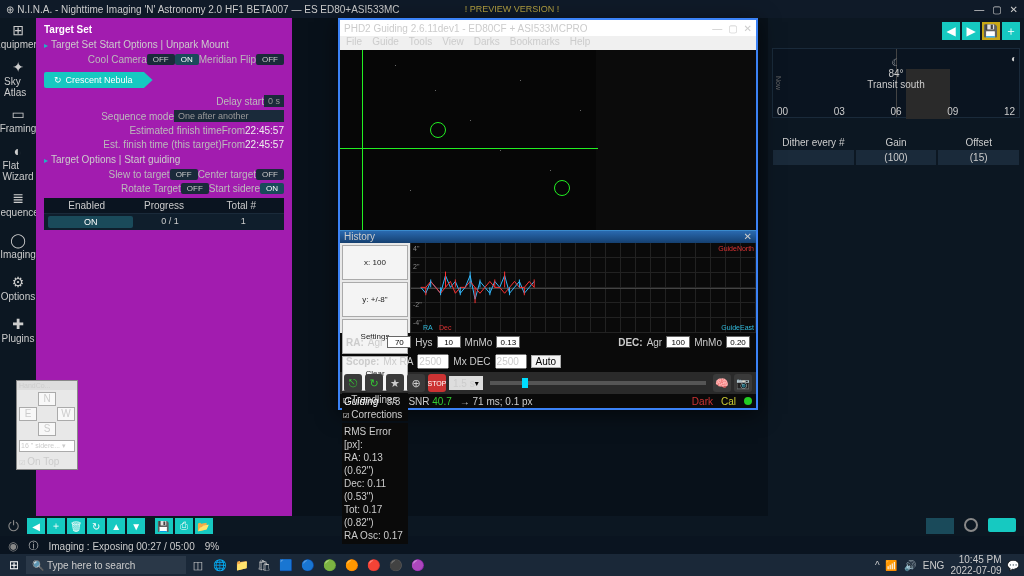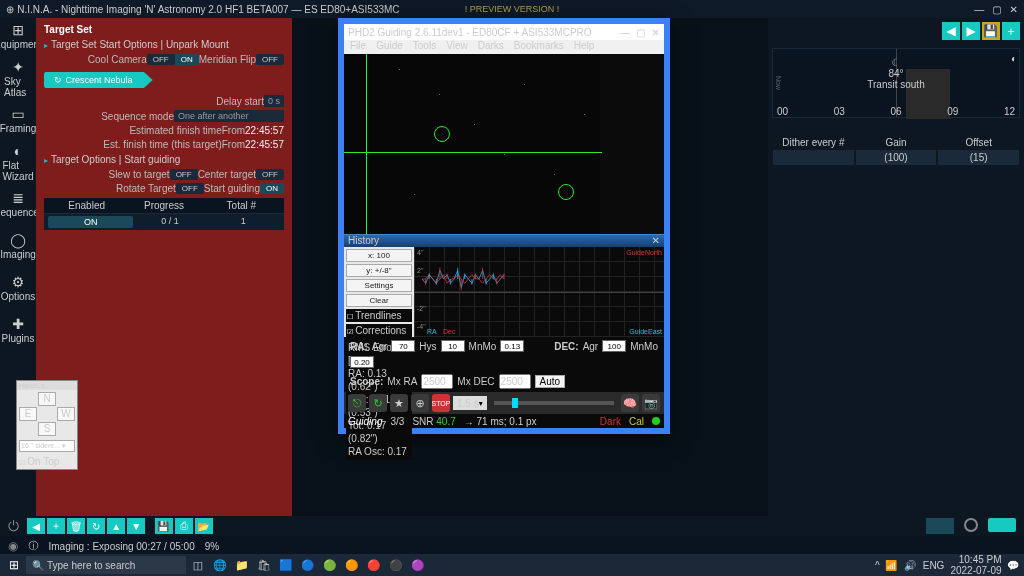--- a/index.html
+++ b/index.html
@@ -5,21 +5,21 @@
 *{margin:0;padding:0;box-sizing:border-box;font-family:'Segoe UI',Arial,sans-serif;font-size:10px;color:#ccc}
 body{background:#0a1420;width:1024px;height:576px;overflow:hidden;position:relative}
 .titlebar{height:18px;background:#0f1a28;display:flex;align-items:center;padding:0 6px;font-size:9px;color:#6a8aa0}
 .titlebar .center{position:absolute;left:50%;transform:translateX(-50%);color:#b3a040;font-size:9px}
 .titlebar .wbtns{margin-left:auto;display:flex;gap:8px;font-size:11px;color:#888}
 .main{display:flex;height:516px}
 .sidebar{width:36px;background:#0c1722;display:flex;flex-direction:column;align-items:center;gap:14px;padding-top:4px}
 .sidebar .sitem{width:28px;height:28px;display:flex;flex-direction:column;align-items:center;justify-content:center;color:#6a8aa0;font-size:7px;cursor:pointer}
 .sidebar .sitem.active{color:#1eb8c4}
 .sidebar .icon{font-size:14px;margin-bottom:1px}
-.panel{width:256px;background:#7f1d1d;padding:4px 8px;overflow:hidden}
+.panel{width:256px;background:#a21caf;padding:4px 8px;overflow:hidden}
 .panel h4{font-size:10px;color:#fff;margin:2px 0}
 .subhead{color:#1eb8c4;font-size:9px;margin:4px 0;display:flex;align-items:flex-end;gap:3px}
 .subhead::before{content:'▸';font-size:8px}
 .row{display:flex;justify-content:flex-end;align-items:center;margin:3px 0;font-size:9px}
 .row .lbl{color:#bbb}
 .row .val{color:#eee}
 .toggle{display:inline-block;background:#1a2a3a;padding:1px 6px;border-radius:2px;font-size:8px;cursor:pointer}
 .toggle.on{background:#1a4a5a;color:#fff}
 .target-pill{background:#16c9c1;color:#fff;padding:3px 20px 3px 10px;border-radius:2px;display:inline-block;font-size:9px;margin:4px 0;clip-path:polygon(0 0,92% 0,100% 50%,92% 100%,0 100%);position:relative}
 .target-pill::before{content:'↻';margin-right:4px}
@@ -37,35 +37,35 @@
 .sky .transit{position:absolute;left:50%;top:8px;transform:translateX(-50%);font-size:8px;color:#ccc;text-align:center}
 .sky .marker{position:absolute;left:50%;top:0;width:1px;height:100%;background:#444}
 .sky .shade{position:absolute;left:54%;top:20px;width:18%;height:50px;background:#2a2a2a}
 .sky .ticks{position:absolute;bottom:0;width:100%;display:flex;justify-content:space-between;padding:0 4px;font-size:7px;color:#666}
 .ditherrow{display:flex;font-size:8px;color:#888;margin-top:19px}
 .ditherrow span{flex:1;text-align:center}
 .dithervals{display:flex;font-size:9px;margin-top:2px}
 .dithervals span{flex:1;text-align:center;background:#1a2a3a;margin:0 1px;padding:2px 0}
 
 
-.phd2{position:absolute;left:338px;top:18px;width:332px;background:#a16207;border:6px solid #3b82f6;box-shadow:0 4px 20px rgba(0,0,0,0.6);z-index:10}
+.phd2{position:absolute;left:338px;top:18px;width:420px;background:#a16207;border:2px solid #3b82f6;box-shadow:0 4px 20px rgba(0,0,0,0.6);z-index:10}
 .phd2 .title{background:#fff;height:16px;display:flex;align-items:center;padding:0 4px;font-size:9px;color:#000}
 .phd2 .title .wb{margin-left:auto;display:flex;gap:6px;font-size:11px;color:#444}
 .phd2 .menu{background:#f0f0f0;height:14px;display:flex;gap:10px;padding:0 6px;font-size:9px;color:#222}
 .starfield{height:180px;background:#060606;position:relative;overflow:hidden}
 .starfield .cross-v{position:absolute;left:22px;top:0;width:1px;height:100%;background:#2e2}
 .starfield .cross-h{position:absolute;top:98px;left:0;width:258px;height:1px;background:#2e2}
 .starfield .bright{position:absolute;left:256px;top:0;width:162px;height:100%;background:#0b0b0b}
 .star{position:absolute;width:1px;height:1px;background:#888;border-radius:50%}
 .starfield .lock{position:absolute;width:16px;height:16px;border:1px solid #2e2;border-radius:50%}
 .history{background:#0a0a0a;border-top:1px solid #3a8acc}
 .history .htitle{background:linear-gradient(#2a6ab0,#154070);height:12px;color:#fff;font-size:8px;padding:0 4px;display:flex;justify-content:space-between}
 .hcontent{display:flex;height:90px}
 .hctrl{width:70px;background:#e8e8e8;padding:2px;display:flex;flex-direction:column;gap:2px}
-.hctrl .hbtn{background:#f4f4f4;border:1px solid #aaa;font-size:8px;color:#222;text-align:center;padding:1px;cursor:pointer}
+.hctrl .hbtn{background:#f4f4f4;border:1px solid #aaa;font-size:8px;color:#222;text-align:center;padding:12px;cursor:pointer}
 .hctrl .chk{font-size:7px;color:#fff;background:#0a0a0a;padding:1px}
 .hctrl .stats{font-size:7px;color:#ccc;background:#0a0a0a;padding:2px;line-height:1.3}
 .graph{flex:1;background:#0a0a0a;position:relative;border-left:1px solid #333}
 .graph .grid{position:absolute;inset:0;background-image:repeating-linear-gradient(to right,transparent,transparent 14px,#222 14px,#222 15px),repeating-linear-gradient(to bottom,transparent,transparent 14px,#222 14px,#222 15px)}
 .graph .mid{position:absolute;left:0;top:50%;width:100%;height:1px;background:#444}
 .graph svg{position:absolute;inset:0}
 .graph .ylbl{position:absolute;left:2px;font-size:7px;color:#888}
 .calibbar{background:#0a0a0a;padding:3px 6px;display:flex;gap:4px;align-items:center;font-size:8px;color:#ccc;flex-wrap:wrap}
 .calibbar .cin{background:#fff;color:#000;width:24px;text-align:center;border:1px solid #666;height:12px;font-size:8px}
 .scopebar{background:#0a0a0a;padding:3px 6px;display:flex;gap:4px;align-items:center;font-size:8px;color:#ccc}
@@ -191,21 +191,21 @@
       </div>
     <div class="row">
         <span class="lbl">Slew to target</span>
         <span class="toggle">OFF</span>
         <span class="lbl">Center target</span>
         <span class="toggle">OFF</span>
       </div>
     <div class="row">
         <span class="lbl">Rotate Target</span>
         <span class="toggle">OFF</span>
-        <span class="lbl">Start guiding</span>
+        <span class="lbl">Start sidere</span>
         <span class="toggle on">ON</span>
       </div>
     <div class="autofocus">
       <div class="hdr">
           <span>Enabled</span>
           <span>Progress</span>
           <span>Total #</span>
         </div>
       <div class="datarow">
           <span class="toggle on">ON</span>

